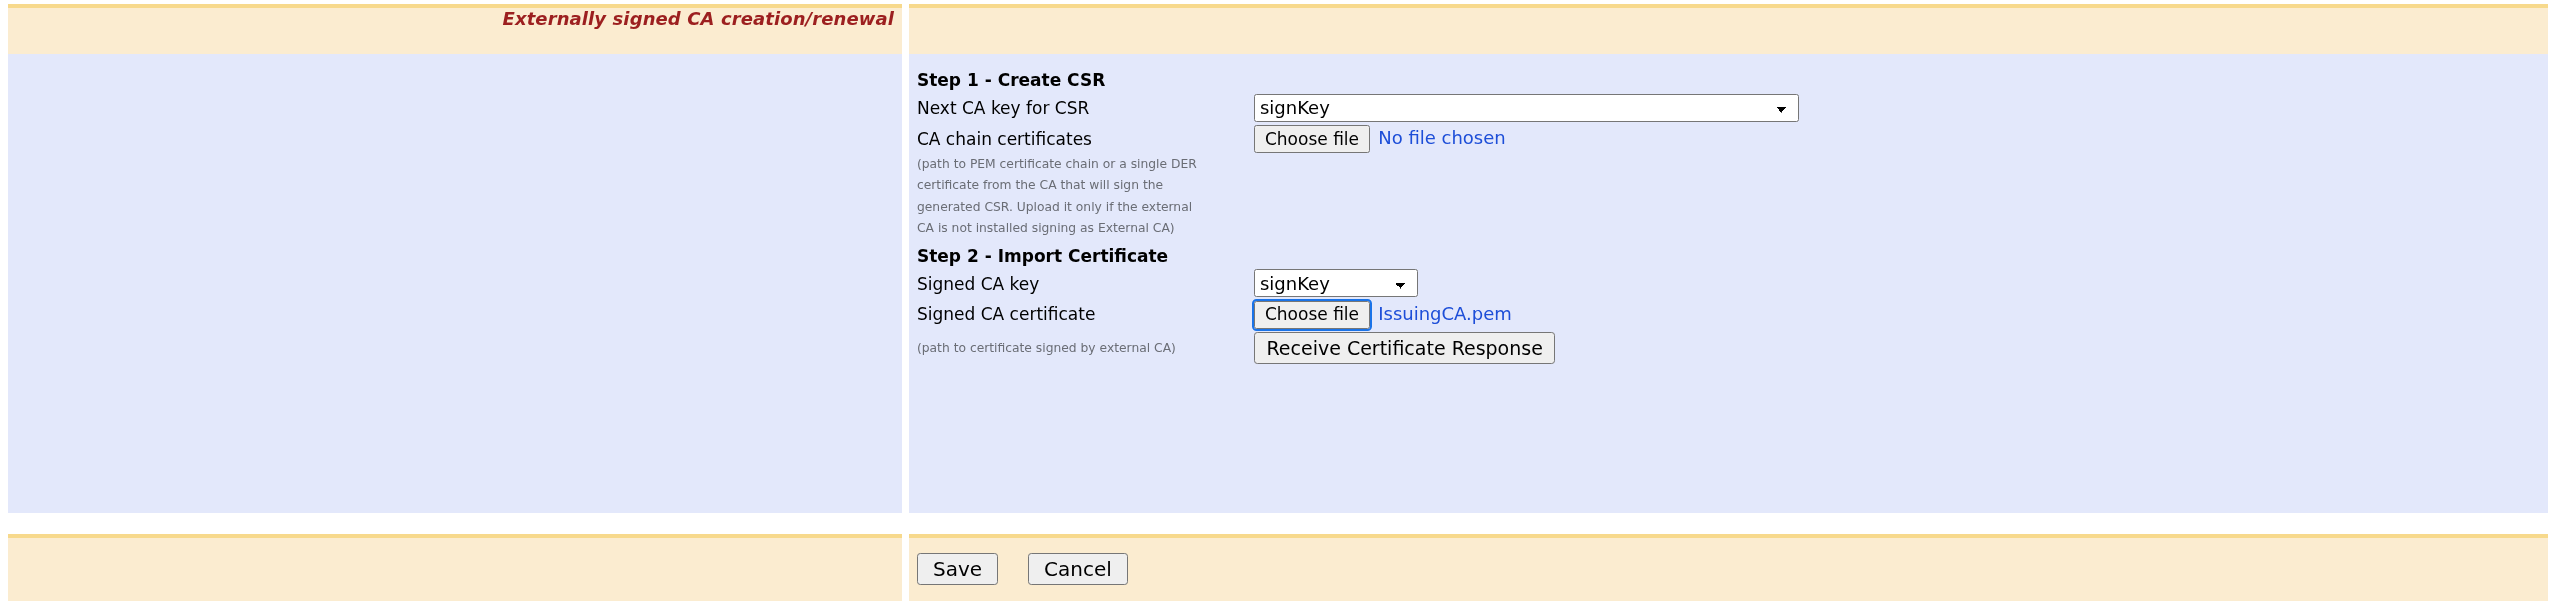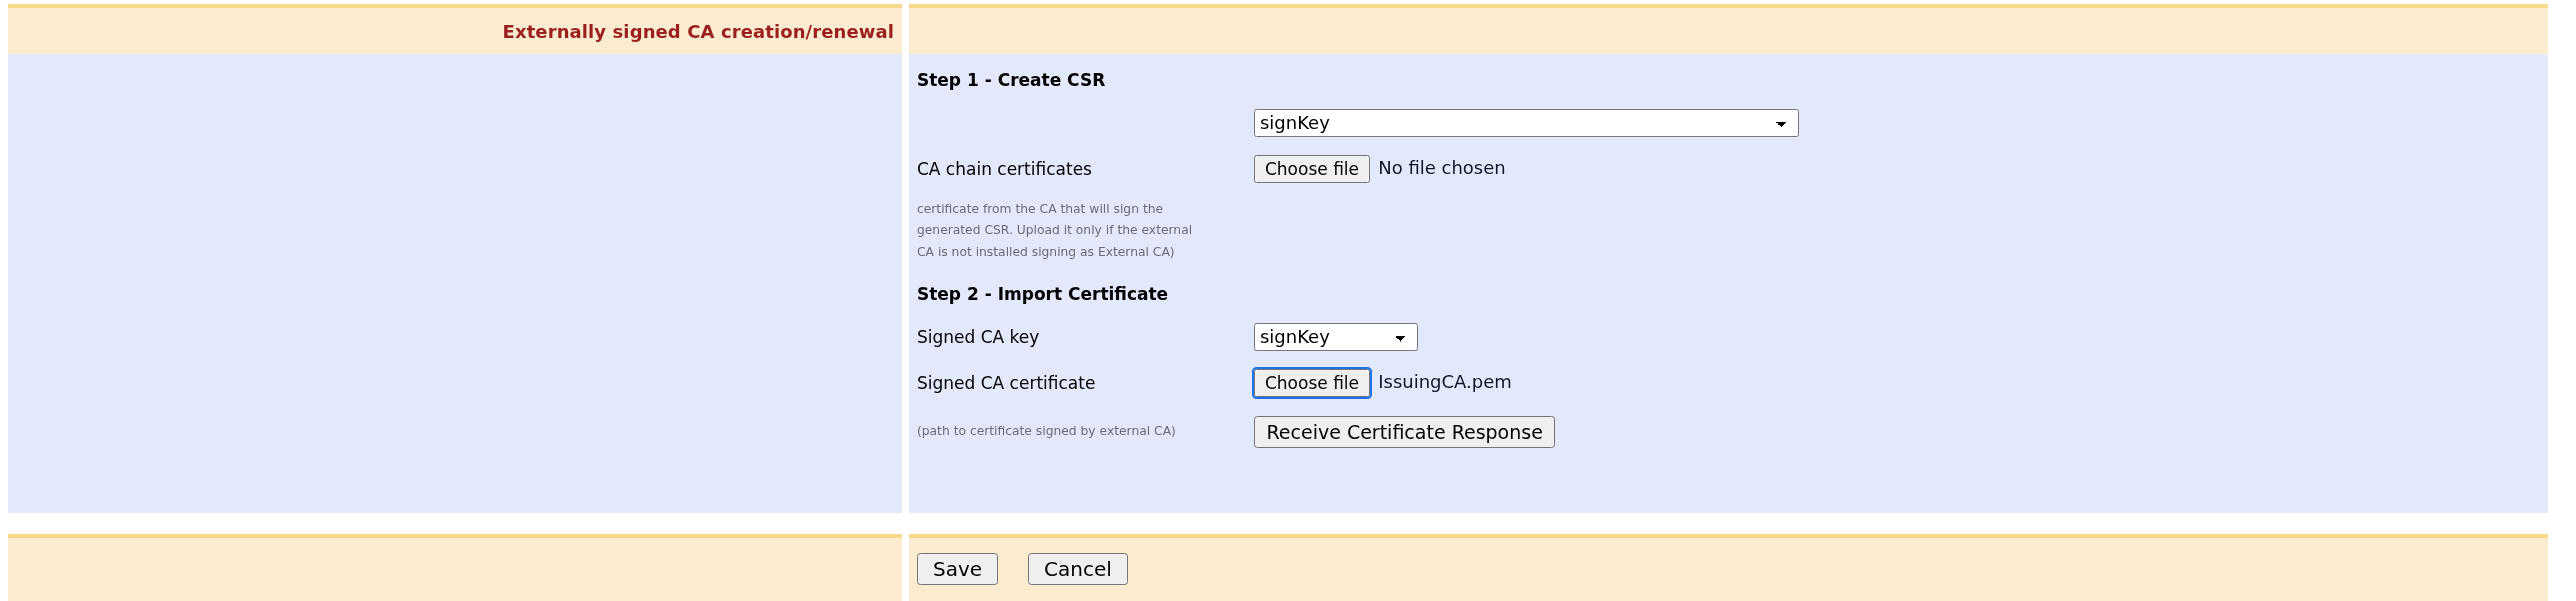--- a/index.html
+++ b/index.html
@@ -31,23 +31,23 @@
     align-items: stretch;
     width: 100%;
     height: 50px;
   }
   .header-left {
     flex: 0 0 894px;
     background: #fbecd0;
     border-top: 4.1px solid #f7d98c;
     box-sizing: border-box;
     display: flex;
-    align-items: center;
     justify-content: flex-end;
     padding-right: 8.2px;
+    font-style: italic;
   }
   .header-title {
     color: #9c1f1f;
     font-weight: bold;
     font-size: 18px;
     letter-spacing: 0.1px;
     white-space: nowrap;
   }
   .header-gap {
     flex: 0 0 6.6px;
@@ -81,21 +81,21 @@
     box-sizing: border-box;
     padding: 10px 0 0 8.2px;
     position: relative;
   }
 
   
   .form-grid {
     display: grid;
     grid-template-columns: 337px auto;
     align-items: center;
-    row-gap: 15px;
+    row-gap: 0;
   }
   .step-head {
     grid-column: 1 / span 2;
     font-weight: bold;
     font-size: 17px;
     line-height: 26px;
     padding-top: 3.3px;
     white-space: nowrap;
   }
   .field-label {
@@ -163,21 +163,21 @@
     line-height: 23px;
     cursor: default;
   }
   .file-btn.focused {
     outline: 2.5px solid #1a73e8;
     outline-offset: 0.8px;
     border-color: #767676;
   }
   .file-name {
     font-size: 18px;
-    color: #0f172a;
+    color: #1d4ed8;
     white-space: nowrap;
   }
 
   button.push {
     font-family: "DejaVu Sans", "Liberation Sans", sans-serif;
     font-size: 19px;
     color: #000;
     background: #efefef;
     border: 0.8px solid #767676;
     border-radius: 3.3px;
@@ -228,35 +228,37 @@
 
   <div class="main-row">
     <div class="main-left"></div>
     <div class="main-gap"></div>
     <div class="main-right">
 
       <div class="form-grid">
 
         <div class="step-head">Step 1 - Create CSR</div>
 
+        <div class="field-label">Next CA key for CSR</div>
         <div class="field-control">
           <select class="sel sel-wide">
             <option>signKey</option>
           </select>
         </div>
 
         <div class="field-label">CA chain certificates</div>
         <div class="field-control">
           <span class="file-input">
             <span class="file-btn">Choose file</span>
             <span class="file-name">No file chosen</span>
           </span>
         </div>
 
         <div class="help-text">
+          <span class="help-line">(path to PEM certificate chain or a single DER</span>
           <span class="help-line">certificate from the CA that will sign the</span>
           <span class="help-line">generated CSR. Upload it only if the external</span>
           <span class="help-line">CA is not installed signing as External CA)</span>
         </div>
 
 
         <div class="step-head">Step 2 - Import Certificate</div>
 
         <div class="field-label">Signed CA key</div>
         <div class="field-control">

